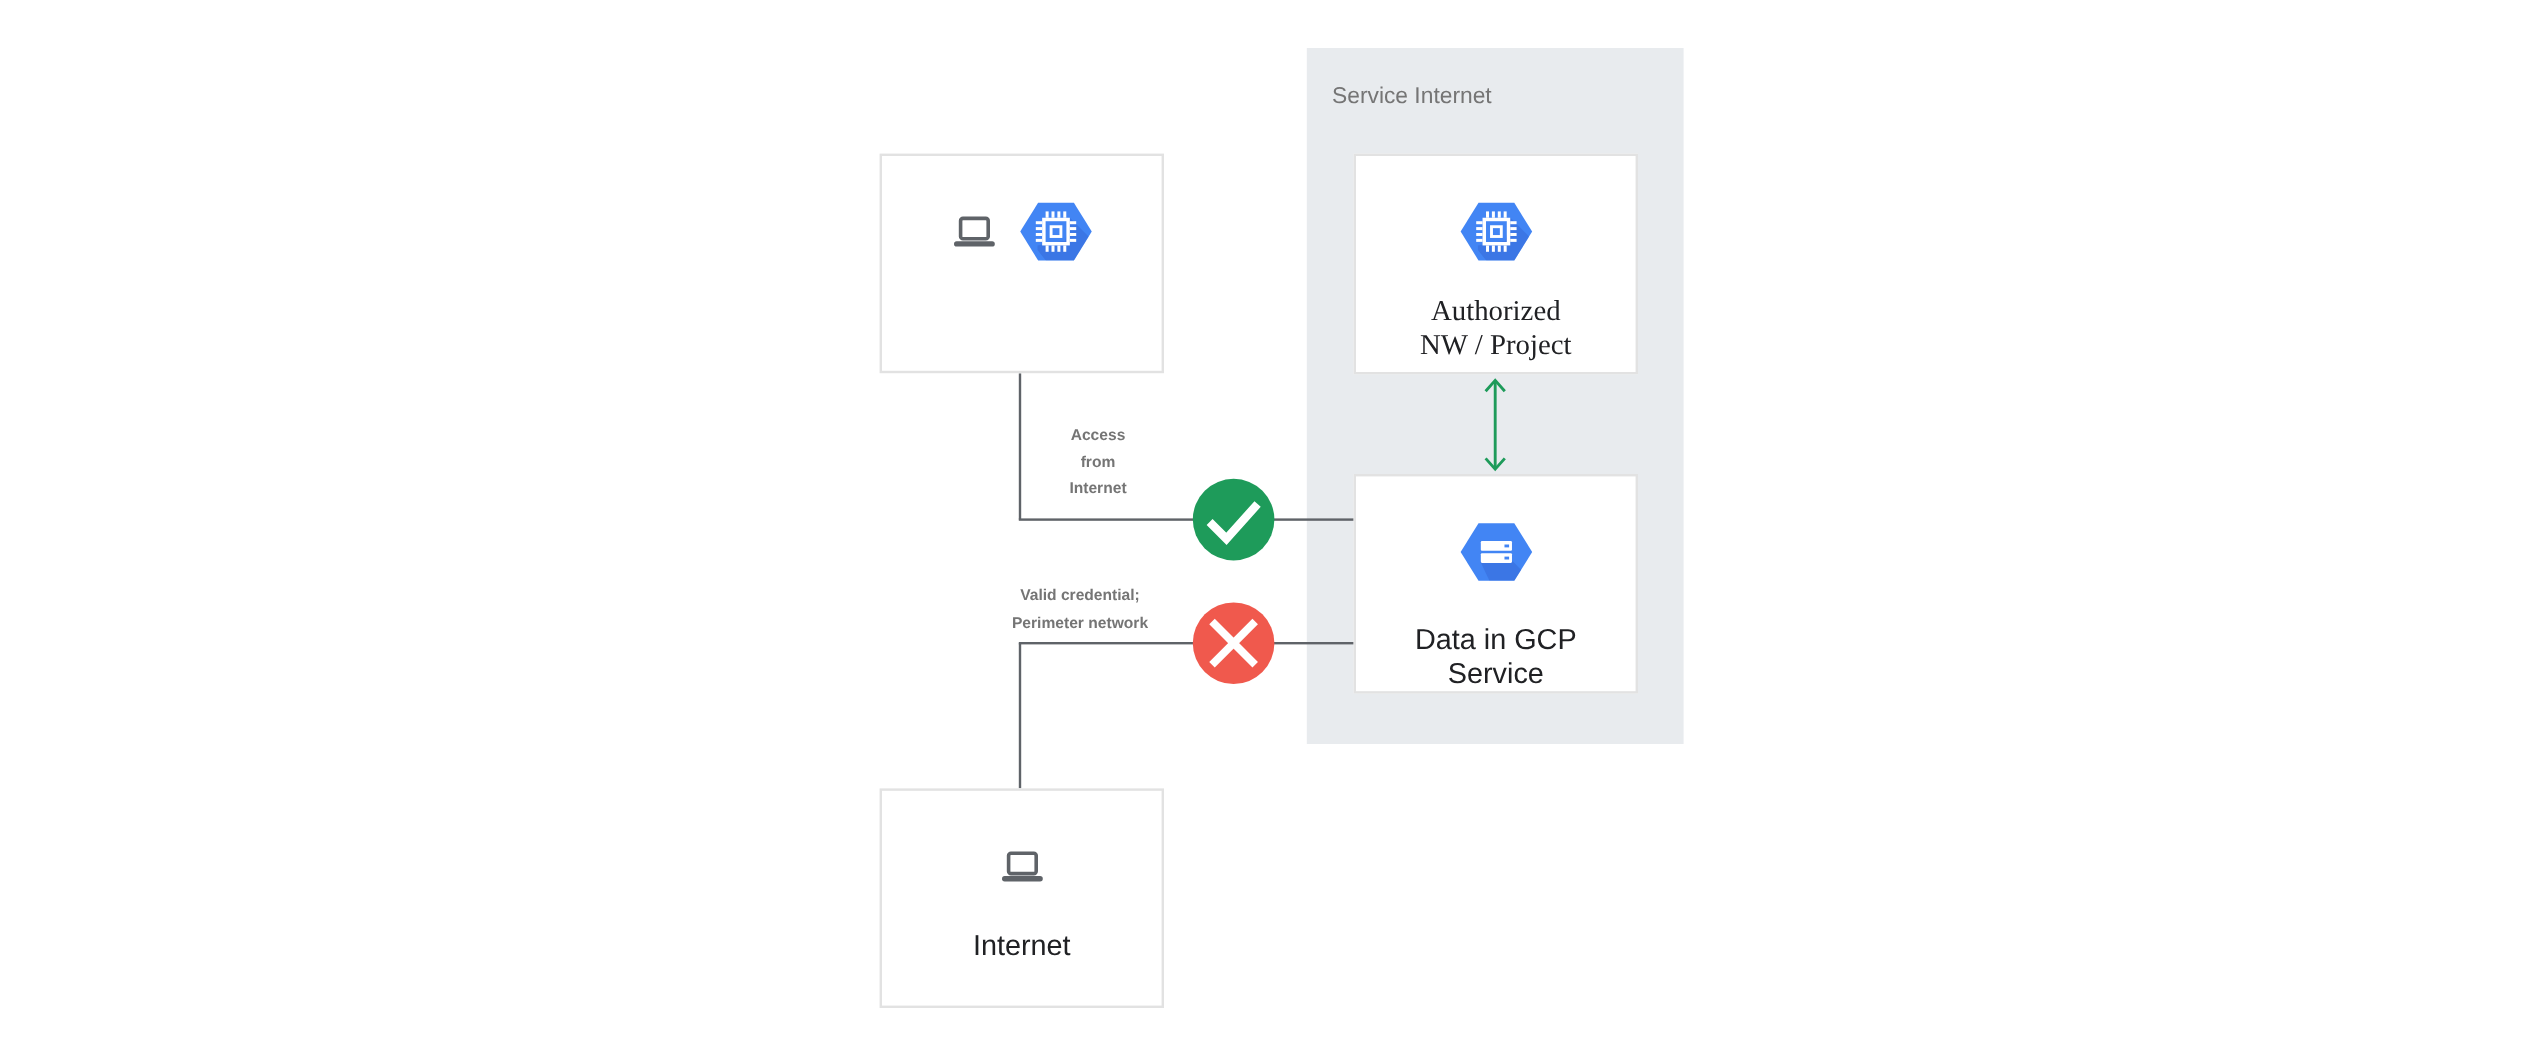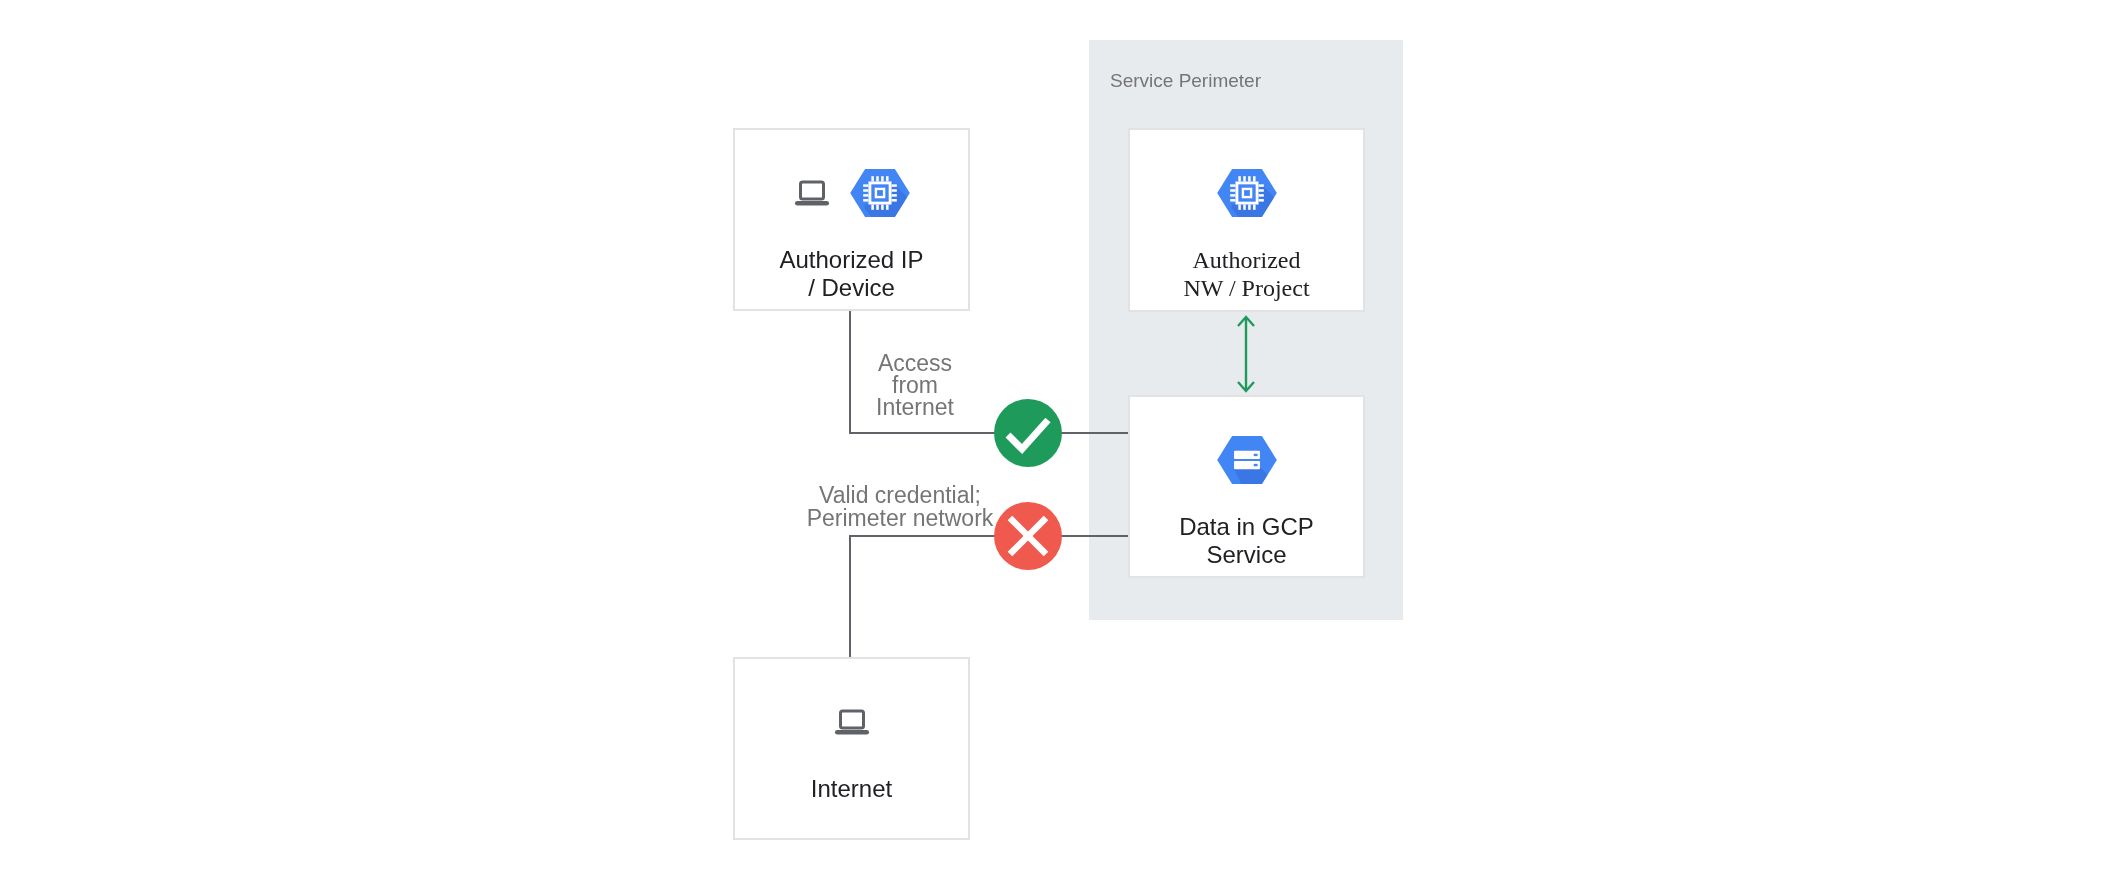--- a/index.html
+++ b/index.html
@@ -30,21 +30,21 @@
     background: #ffffff;
     border: 2px solid var(--box-border, #E2E2E2);
     box-sizing: border-box;
     display: flex;
     flex-direction: column;
     align-items: center;
     padding-top: 38px;
   }
   .node-ip       { left: 733px;  top: 128px; }
   .node-nw       { left: 1128px; top: 128px; height: 184px; font-family: Liberation Serif, serif; }
-  .node-data     { left: 1128px; top: 395px; }
+  .node-data     { left: 1128px; top: 395px; justify-content: space-between; }
   .node-internet { left: 733px;  top: 657px; }
   .icon-row {
     height: 50px;
     display: flex;
     align-items: center;
     justify-content: center;
     gap: 18px;
     margin-bottom: 28px;
   }
   .node-label {
@@ -53,24 +53,25 @@
     color: var(--text-dark, #202124);
     text-align: center;
     white-space: pre-line;
   }
   .edge {
     position: absolute;
     background: var(--line, #5F6368);
   }
   .edge-label {
     position: absolute;
-    font-size: 23px;
+    font-size: 13px;
     color: var(--text-gray, #757575);
     text-align: center;
     white-space: pre-line;
+    font-weight: bold;
   }
   .edge-label-access     { left: 845px; top: 352px; width: 140px; line-height: 22px; }
   .edge-label-credential { left: 795px; top: 484px; width: 210px; line-height: 23px; }
   .badge {
     position: absolute;
     width: 68px; height: 68px;
     border-radius: 50%;
     display: flex;
     align-items: center;
     justify-content: center;
@@ -88,21 +89,21 @@
   .laptop-fill   { fill: var(--icon-gray, #5F6368); }
   .mark-stroke { stroke: #ffffff; fill: none; }
   .arrow-stroke { stroke: var(--green, #1E9B5A); fill: none; }
 </style>
 </head>
 <body>
 
 <div class="canvas">
 
   <div class="perimeter"></div>
-  <div class="perimeter-label">Service Perimeter</div>
+  <div class="perimeter-label">Service Internet</div>
 
   <div class="edge" style="left:849px; top:311px; width:2px; height:122px;"></div>
   <div class="edge" style="left:849px; top:432px; width:281px; height:2px;"></div>
   <div class="edge" style="left:849px; top:535px; width:281px; height:2px;"></div>
   <div class="edge" style="left:849px; top:536px; width:2px; height:121px;"></div>
 
   <svg class="arrow-updown" width="22" height="80" viewBox="0 0 22 80">
     <line class="arrow-stroke" x1="11" y1="4" x2="11" y2="76" stroke-width="2.4"></line>
     <path class="arrow-stroke" d="M3,12 L11,3 L19,12" stroke-width="2.4"></path>
     <path class="arrow-stroke" d="M3,68 L11,77 L19,68" stroke-width="2.4"></path>
@@ -137,22 +138,20 @@
             <rect x="14.5" y="22.1" width="5.5" height="2.6"></rect>
           <rect x="14.5" y="27.2" width="5.5" height="2.6"></rect>
             <rect x="14.5" y="32.3" width="5.5" height="2.6"></rect>
           <rect x="44" y="17" width="5.5" height="2.6"></rect>
             <rect x="44" y="22.1" width="5.5" height="2.6"></rect>
           <rect x="44" y="27.2" width="5.5" height="2.6"></rect>
             <rect x="44" y="32.3" width="5.5" height="2.6"></rect>
         </g>
       </svg>
     </div>
-    <div class="node-label">Authorized IP
-/ Device</div>
   </div>
 
   <div class="node node-nw">
     <div class="icon-row">
       <svg width="62" height="50" viewBox="0 0 64 52">
         <defs>
             <clipPath id="clipB">
               <polygon points="16.5,1 47.5,1 63,26 47.5,51 16.5,51 1,26"></polygon>
             </clipPath>
           </defs>

